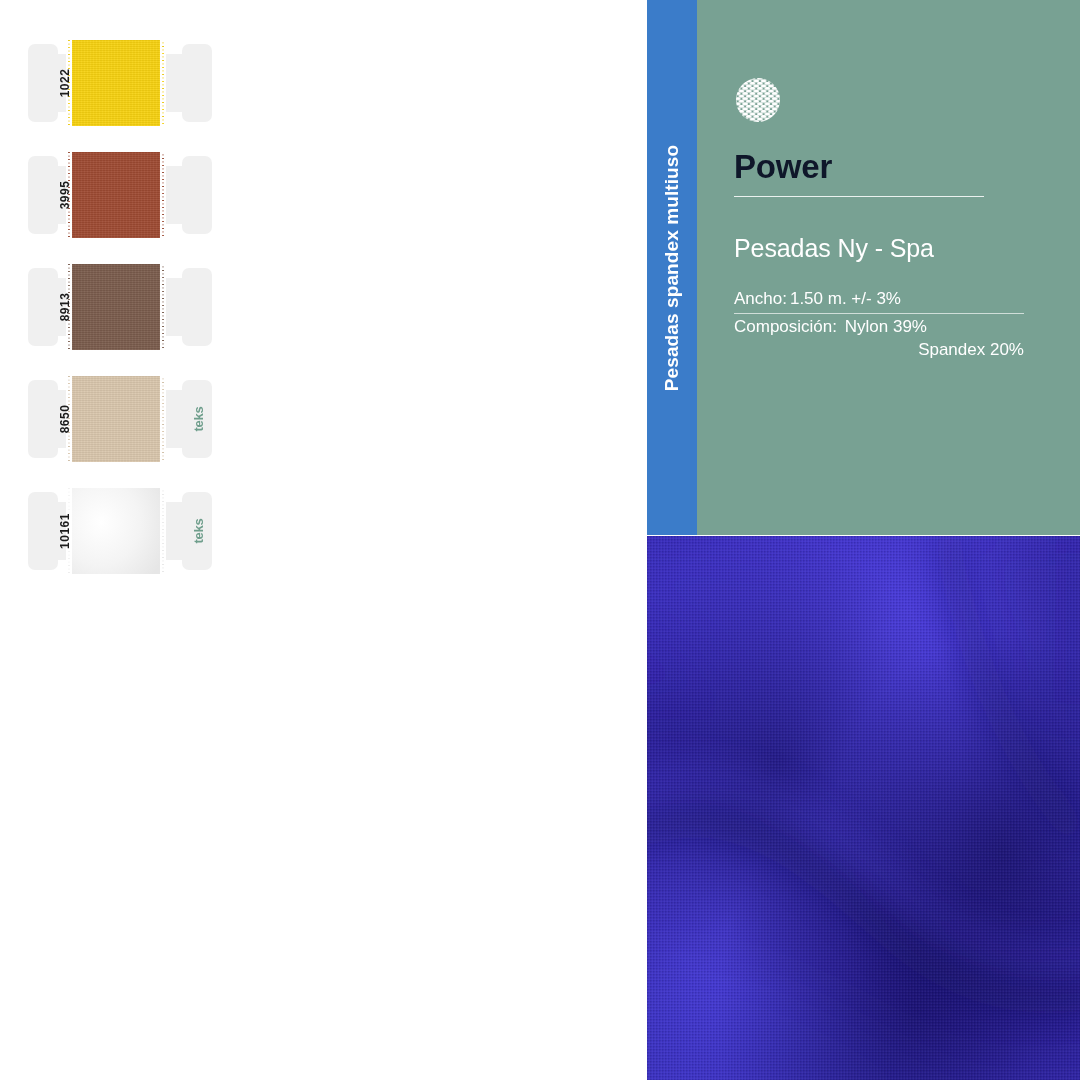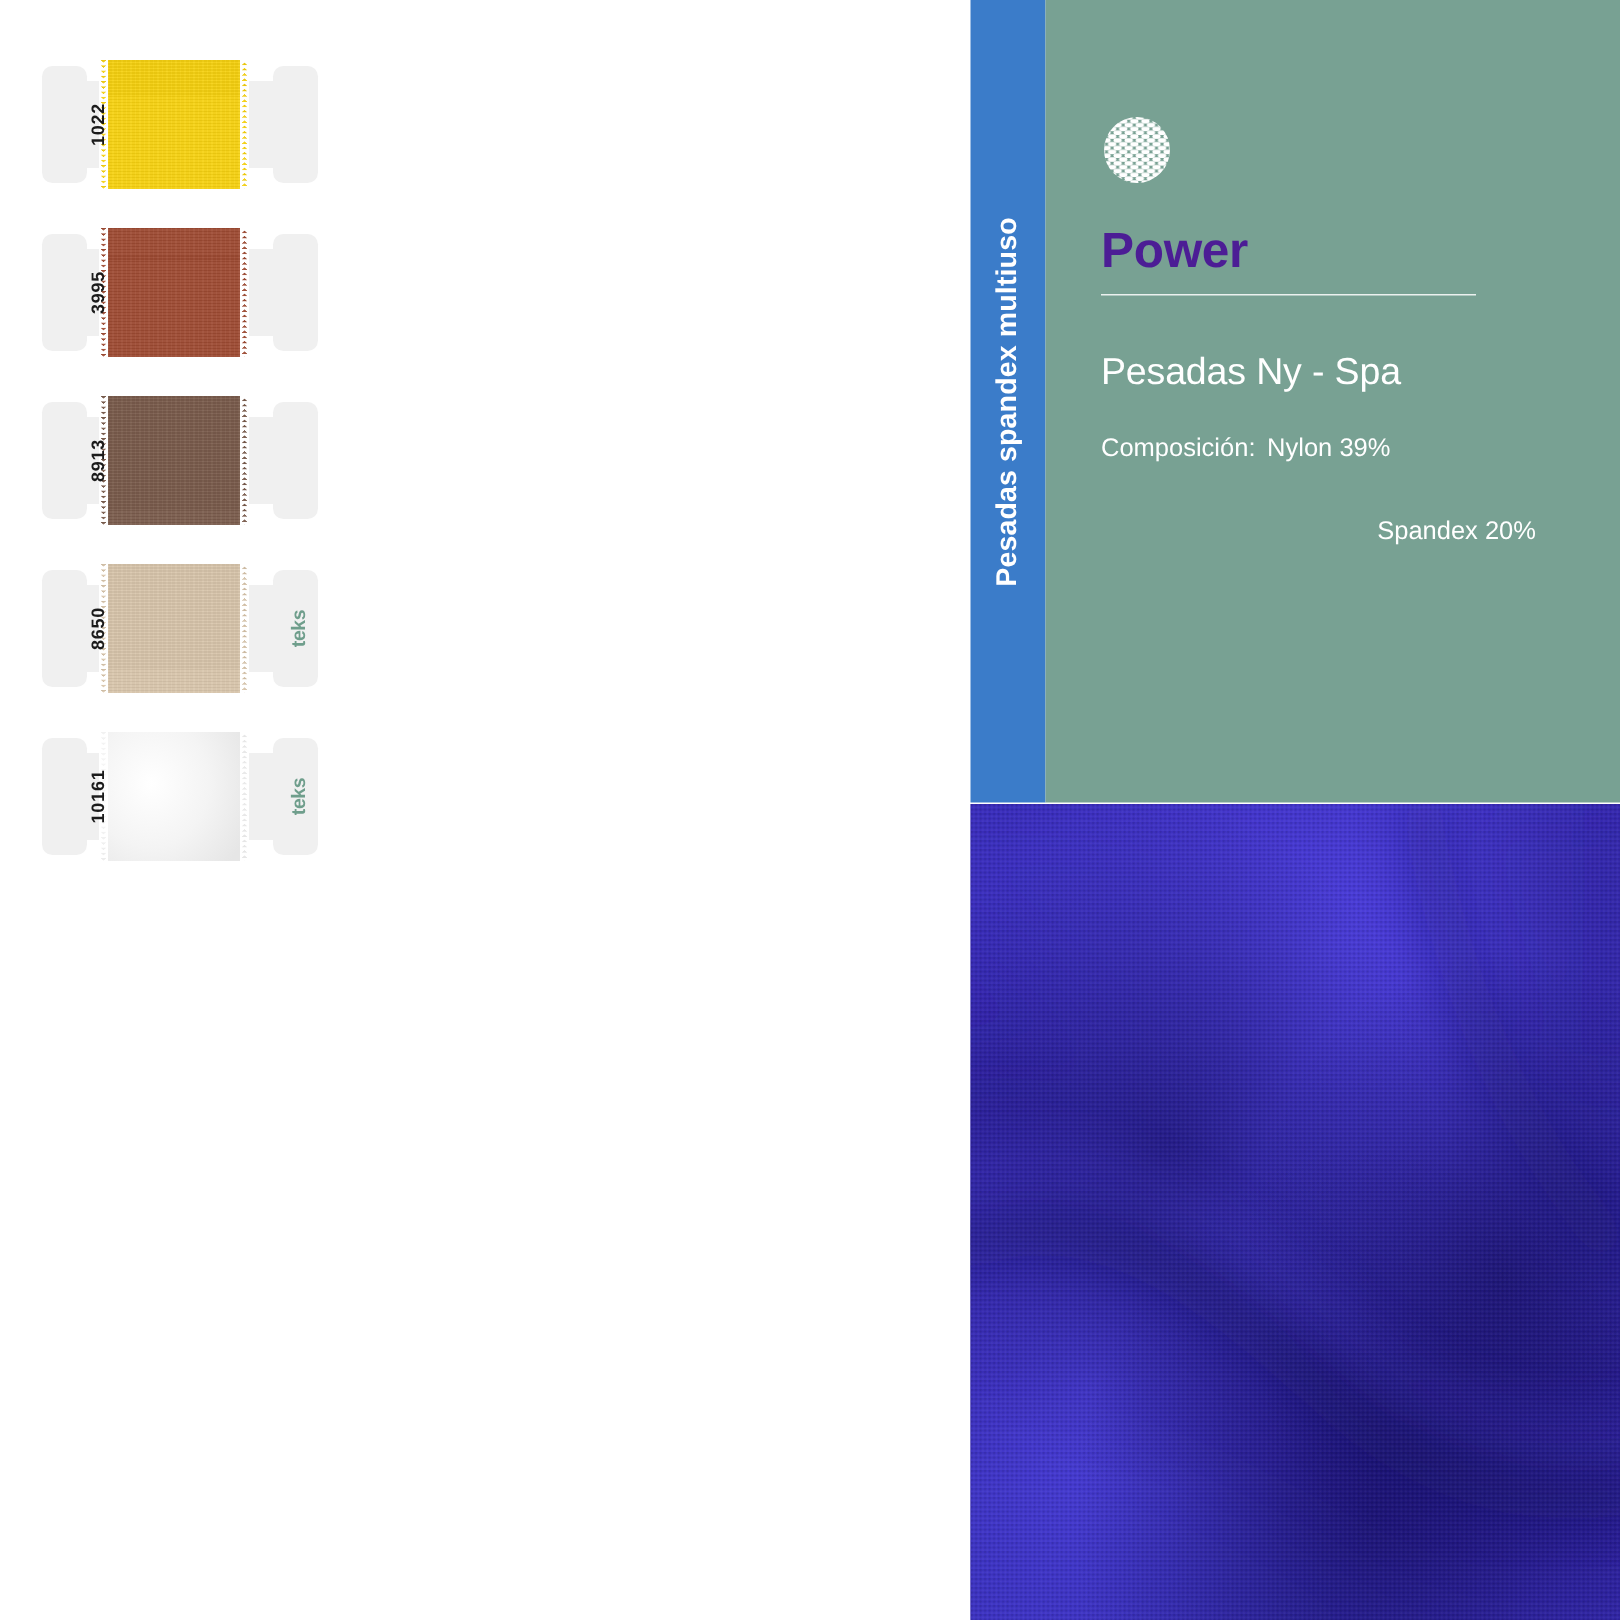--- a/index.html
+++ b/index.html
@@ -189,21 +189,21 @@
     height: 48px;
   }
 
   #product-title {
     position: absolute;
     left: 37px;
     top: 148px;
     font-size: 33px;
     font-weight: 700;
     letter-spacing: -0.2px;
-    color: #4c1d95;
+    color: #0f172a;
   }
   #title-rule {
     position: absolute;
     left: 37px;
     top: 196px;
     width: 250px;
     height: 1px;
     background: rgba(255,255,255,0.85);
   }
 
@@ -230,21 +230,20 @@
     padding: 3px 0 4px 0;
     border-bottom: 1px solid rgba(255,255,255,0.65);
     white-space: nowrap;
   }
   .spec-row.no-rule { border-bottom: none; }
   .spec-label { margin-right: 3px; }
   .spec-cont {
     padding: 3px 0 0 0;
     text-align: right;
     white-space: nowrap;
-    margin-top: 32px;
   }
 
   
   #fabric-photo {
     position: absolute;
     left: 647px;
     top: 536px;
     width: 433px;
     height: 544px;
     overflow: hidden;
@@ -345,20 +344,23 @@
         <rect x="0" y="0" width="48" height="48" fill="url(#meshPat2)"></rect>
       </g>
     </svg>
   </div>
 
   <div id="product-title">Power</div>
   <div id="title-rule"></div>
   <div id="product-subtitle">Pesadas Ny - Spa</div>
 
   <div id="spec-list">
+    <div class="spec-row">
+      <span class="spec-label">Ancho:</span><span class="spec-value">1.50 m. +/- 3%</span>
+    </div>
     <div class="spec-row no-rule">
       <span class="spec-label">Composición:</span>&nbsp;<span class="spec-value">Nylon 39%</span>
       <div class="spec-cont">Spandex 20%</div>
     </div>
   </div>
 
 </div>
 
 <div id="fabric-photo">
   <svg width="433" height="544" viewBox="0 0 433 544" preserveAspectRatio="none" aria-hidden="true">

